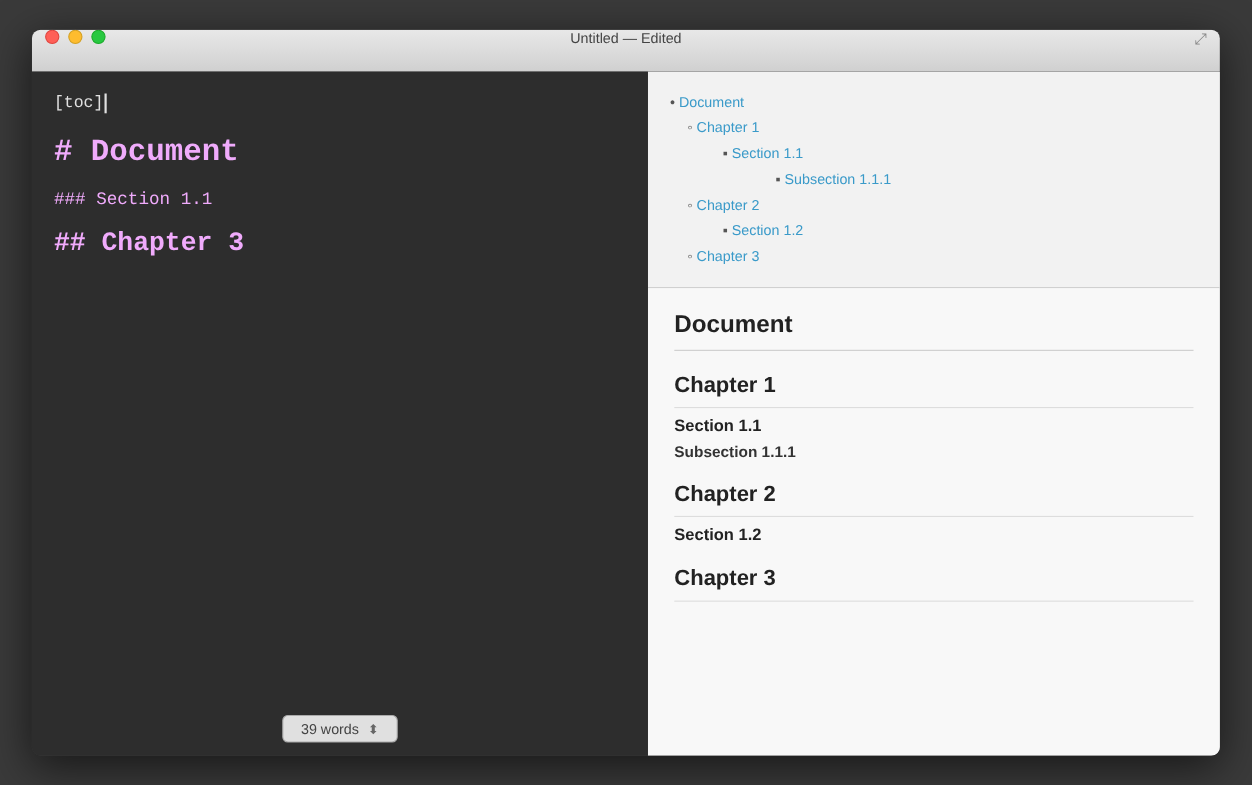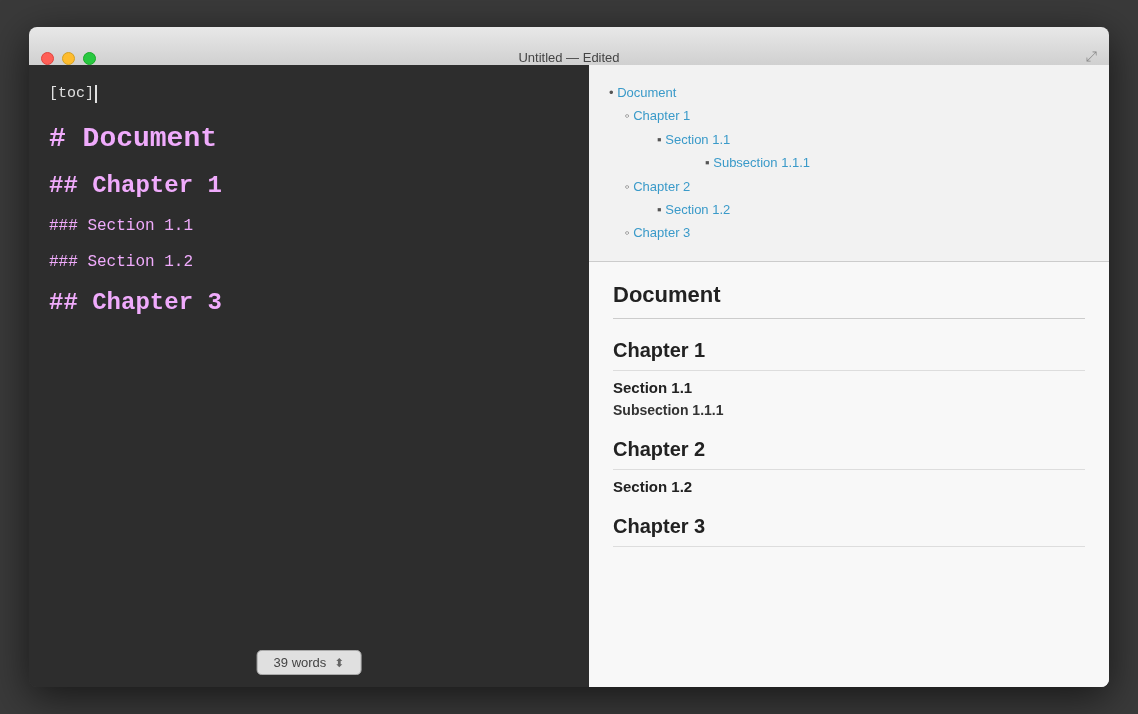--- a/index.html
+++ b/index.html
@@ -20,21 +20,21 @@
       overflow: hidden;
       box-shadow: 0 10px 40px rgba(0,0,0,0.6);
       display: flex;
       flex-direction: column;
     }
 
     .titlebar {
       background: linear-gradient(180deg, #e8e8e8 0%, #d0d0d0 100%);
       height: 38px;
       display: flex;
-      align-items: flex-end;
+      align-items: flex-start;
       padding: 0 12px;
       flex-shrink: 0;
       position: relative;
     }
 
     .traffic-lights {
       display: flex;
       gap: 8px;
     }
 
@@ -231,33 +231,27 @@
     <div class="editor-pane">
       <div class="toc-tag">
         <span>[toc]</span>
           <span class="cursor"></span>
       </div>
 
       <div class="md-heading h1">
         <span># </span><span>Document</span>
       </div>
 
-      <div class="md-heading h2">
-        <span>## </span><span>Chapter 1</span>
-      </div>
 
       <div class="md-heading h3">
         <span>### </span><span>Section 1.1</span>
       </div>
 
 
 
-      <div class="md-heading h3">
-        <span>### </span><span>Section 1.2</span>
-      </div>
 
       <div class="md-heading h2">
         <span>## </span><span>Chapter 3</span>
       </div>
 
       <div style="height:60px;"></div>
       <div class="word-count-bar">
         <span>39 words</span>
         <span class="word-count-arrow">⬍</span>
       </div>

